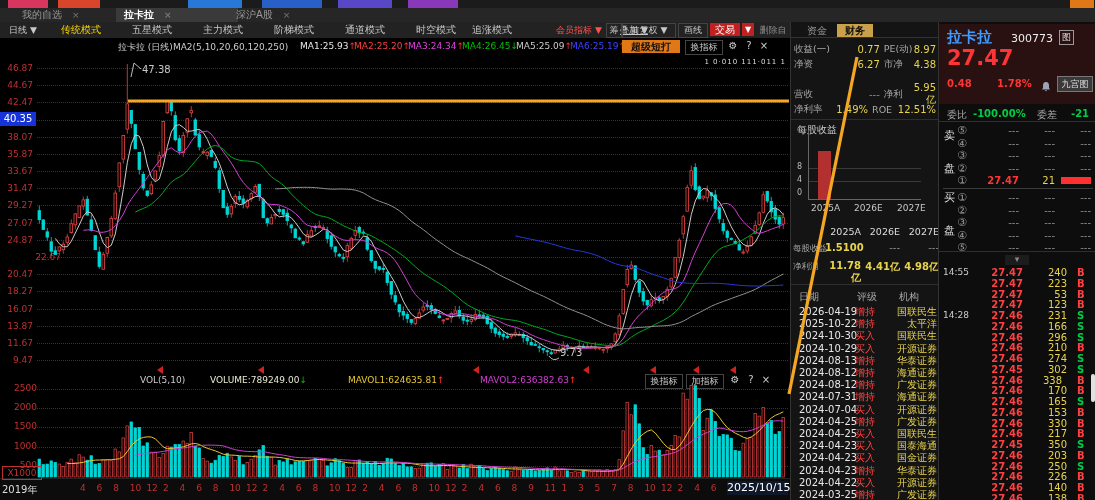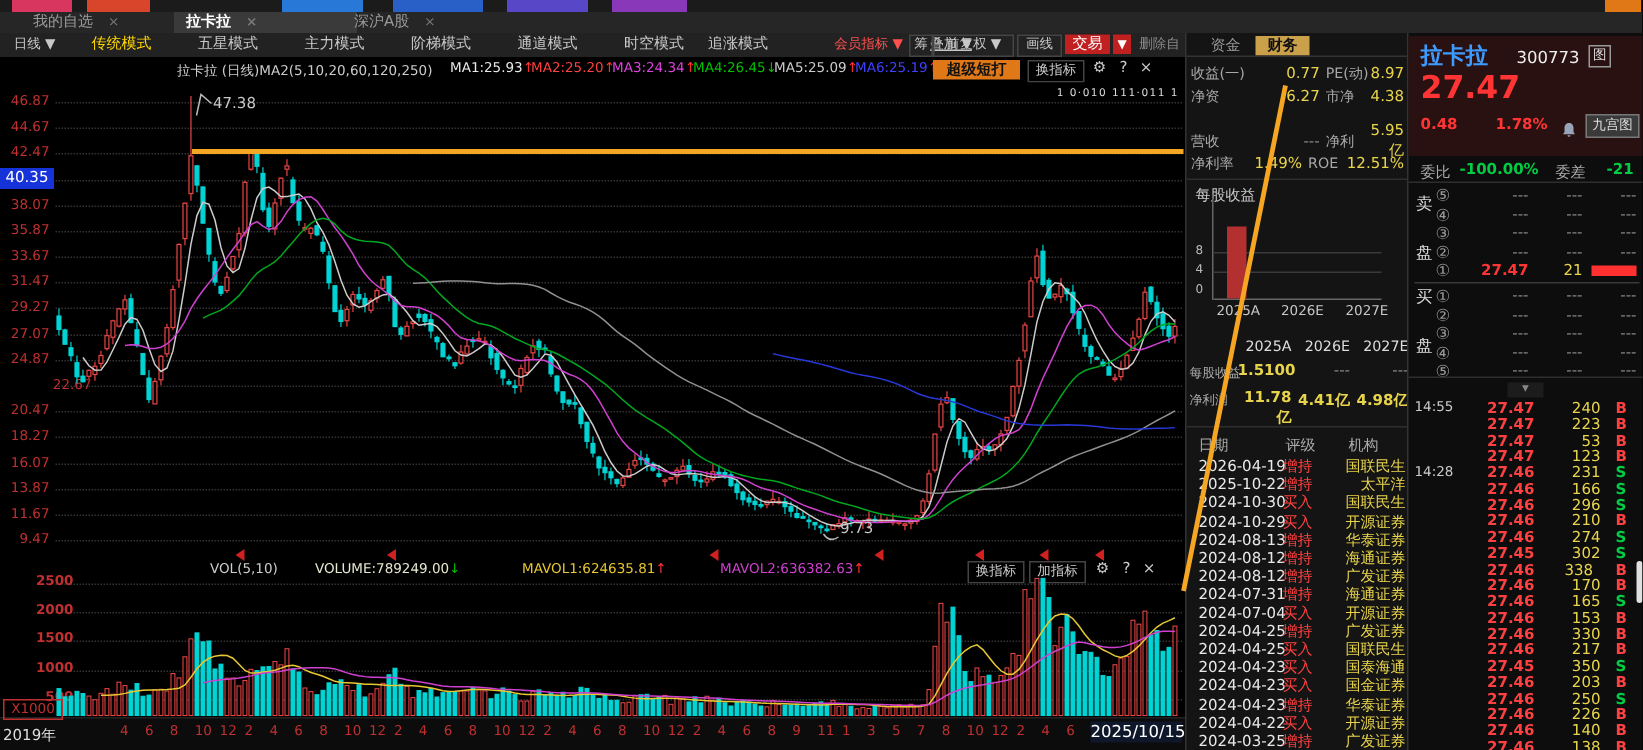--- a/index.html
+++ b/index.html
@@ -11,21 +11,21 @@
   .tab{position:absolute;top:0;height:14px;line-height:14px;font-size:10px;color:#9a9a9a;padding:0 8px;}
   .tab.active{background:#3a3a3a;color:#fff;font-weight:bold;}
   .tab .x{color:#777;margin-left:10px;font-size:9px;}
   #toolbar{left:0;top:22px;width:790px;height:16px;background:#222;border-bottom:1px solid #000;}
   .tbi{position:absolute;top:0;height:16px;line-height:16px;font-size:10px;color:#c8c8c8;text-align:center;}
   #chartheader{left:0;top:38px;width:790px;height:17px;background:#000;}
   .mal{position:absolute;top:3px;font-size:9px;white-space:nowrap;}
   #mainchart{left:0;top:55px;width:790px;height:317px;background:#000;}
   .grid{position:absolute;left:37px;width:751px;height:0;border-top:1px dotted #333;}
   .axlab{position:absolute;left:0;width:33px;text-align:right;font-size:9px;color:#c03030;}
-  .vaxlab{position:absolute;left:16px;width:33px;text-align:right;font-size:9px;color:#c03030;font-weight:bold;}
+  .vaxlab{position:absolute;left:4px;width:33px;text-align:right;font-size:9px;color:#c03030;}
   #volheader{left:0;top:372px;width:790px;height:17px;background:#000;}
   #volchart{left:0;top:389px;width:790px;height:89px;background:#000;}
   #dateaxis{left:0;top:478px;width:790px;height:22px;background:#0c0c0c;border-top:1px solid #222;}
   .month{position:absolute;top:4px;font-size:9px;color:#c03030;}
   #datebox{position:absolute;left:727px;top:2px;width:61px;height:14px;background:#0f172a;color:#fff;
            font-size:11px;line-height:14px;text-align:center;}
   .tri{position:absolute;width:0;height:0;border-top:4px solid transparent;border-bottom:4px solid transparent;
        border-right:6px solid #d02020;}
   .btn{position:absolute;font-size:10px;color:#ccc;text-align:center;}
   .obtn{background:#e07818;color:#111;font-weight:bold;}

